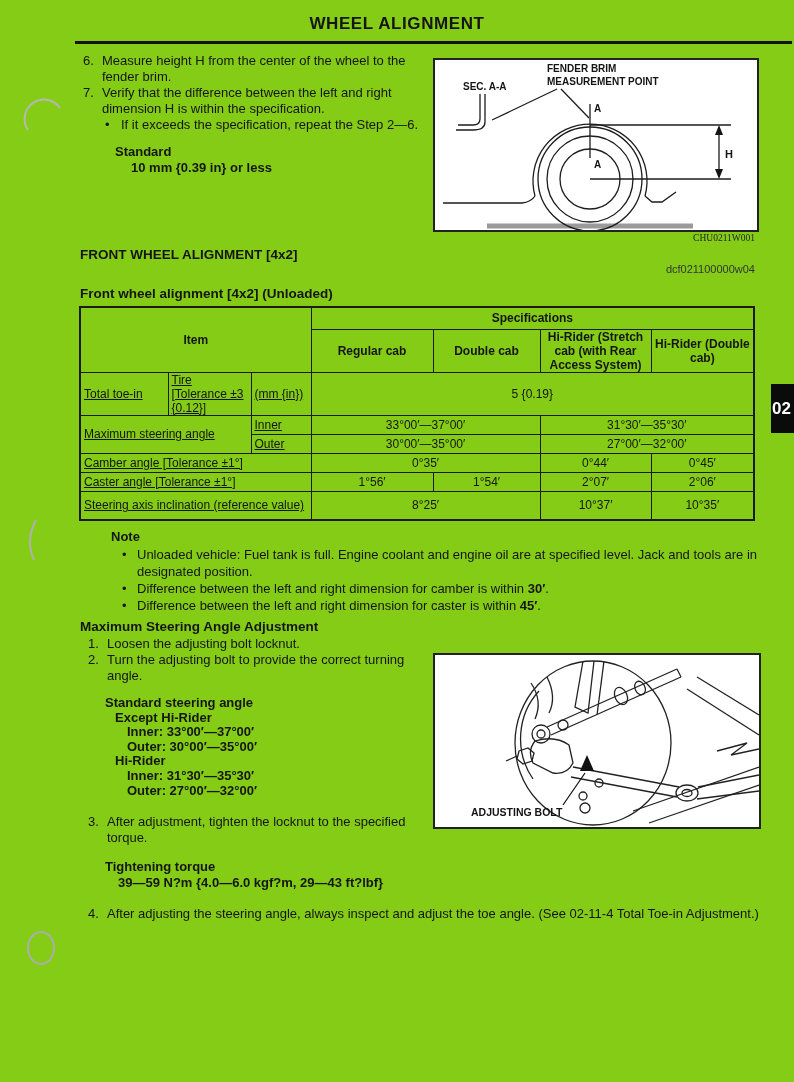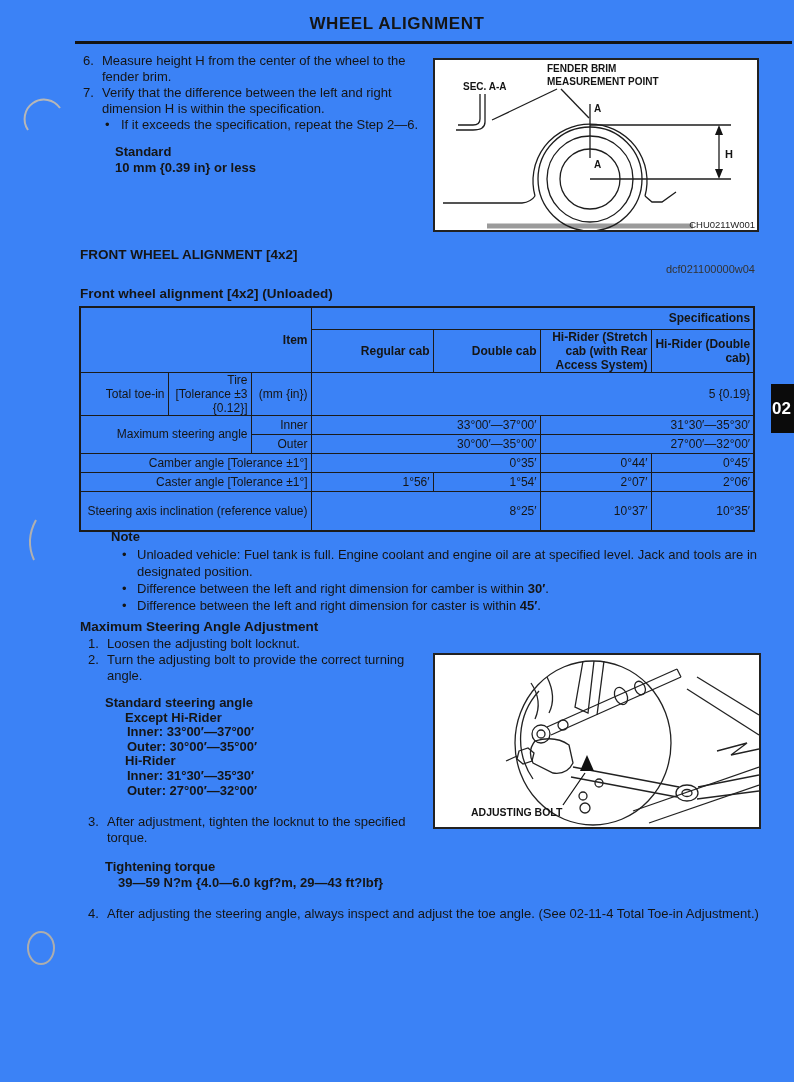--- a/index.html
+++ b/index.html
@@ -1,74 +1,74 @@
 <!DOCTYPE html>
 <html><head>
 <meta charset="utf-8">
 <style>
   html,body{margin:0;padding:0;}
   body{background:#e8e8e8;}
   #page{
     position:relative;
     width:794px;height:1082px;
-    background:#3b82f6;
+    background:#84cc16;
     font-family:"Liberation Sans","DejaVu Sans",sans-serif;
     color:#151515;
     overflow:hidden;
     margin:0 auto;
   }
   .abs{position:absolute;}
   
   .page-title{left:0;top:14px;width:794px;text-align:center;font-size:17px;font-weight:bold;letter-spacing:.6px;}
   .title-rule{left:75px;top:41px;width:717px;height:3px;background:#141414;}
   
   .toplist{left:83px;top:53px;width:350px;font-size:13px;line-height:16px;}
   .step{display:flex;}
   .step .num{width:19px;flex:0 0 19px;}
   .step .txt{flex:1;}
   .sub-bullet{display:flex;margin-left:22px;}
   .sub-bullet .dot{width:16px;flex:0 0 16px;font-size:13px;}
   .spec-block{margin-left:32px;margin-top:11px;font-weight:bold;}
-  .spec-block .val{}
+  .spec-block .val{margin-left:16px;}
   
   .figbox{border:2px solid #222;background:#fff;}
   .fig1{left:433px;top:58px;width:322px;height:170px;}
   .fig2{left:433px;top:653px;width:324px;height:172px;}
   .figcode{font-size:9.5px;text-align:right;color:#232323;}
-  .fig1-code{left:433px;top:219px;width:322px;}
+  .fig1-code{left:433px;top:233px;width:322px;font-family:Liberation Serif, serif;}
   .doc-code{left:433px;top:263px;width:322px;font-size:11px;text-align:right;color:#333;}
   .fig2-code{left:433px;top:828px;width:324px;}
   
   .h-main{left:80px;top:247px;font-size:13.5px;font-weight:bold;}
   .h-sub{left:80px;top:286px;font-size:13.5px;font-weight:bold;}
   
   table.spec{left:79px;top:306px;border-collapse:collapse;table-layout:fixed;width:674px;font-size:12px;}
-  table.spec td,table.spec th{border:1.5px solid #1b1b1b;padding:0 3px;vertical-align:middle;overflow:hidden;text-align:right;}
+  table.spec td,table.spec th{border:1.5px solid #1b1b1b;padding:0 3px;vertical-align:middle;overflow:hidden;}
   table.spec{border:2px solid #1b1b1b;}
   td.c{text-align:center;}
-  td.l{text-align:left;}
+  td.l{text-align:left;text-decoration:underline;}
   th.hd{font-weight:bold;text-align:center;padding:1px 2px;}
   tr.r1{height:22px;} tr.r2{height:42px;} tr.r3{height:34px;}
   tr.r4{height:19px;} tr.r5{height:19px;} tr.r6{height:19px;}
-  tr.r7{height:19px;} tr.r8{height:40px;margin-left:8px;}
+  tr.r7{height:19px;} tr.r8{height:29px;margin-left:8px;}
   
   .tab02{left:771px;top:384px;width:23px;height:49px;background:#0b0b0b;color:#fff;
     font-size:17px;font-weight:bold;display:flex;align-items:center;justify-content:flex-start;padding-left:1px;}
   
   .note{left:111px;top:528px;width:666px;font-size:13px;line-height:17px;}
   .note .note-title{font-weight:bold;margin-bottom:1px;}
   .nbullet{display:flex;margin-left:11px;}
   .nbullet .dot{width:15px;flex:0 0 15px;}
   .nbullet .txt{width:640px;}
   
   .adj-h{left:80px;top:619px;font-size:13.5px;font-weight:bold;}
   .adjsteps{left:88px;top:636px;width:320px;font-size:13px;line-height:16px;}
   .adjsteps .txt{width:294px;}
   .std-steer{left:105px;top:696px;font-size:13px;line-height:14.6px;font-weight:bold;}
-  .std-steer .g1{margin-left:20px;}
+  .std-steer .g1{margin-left:10px;}
   .std-steer .g2{margin-left:22px;}
   .step3{left:88px;top:814px;width:320px;font-size:13px;line-height:16px;}
   .step3 .txt{width:288px;}
   .torque{left:105px;top:859px;font-size:13px;line-height:16px;font-weight:bold;}
   .torque .val{margin-left:13px;}
   .step4{left:88px;top:906px;width:680px;font-size:13px;line-height:16px;}
   .step4 .txt{width:648px;}
   
   .page-num{left:457px;top:1032px;width:300px;text-align:right;font-size:20px;font-weight:bold;letter-spacing:.5px;}
   .marks{left:10px;top:88px;}

